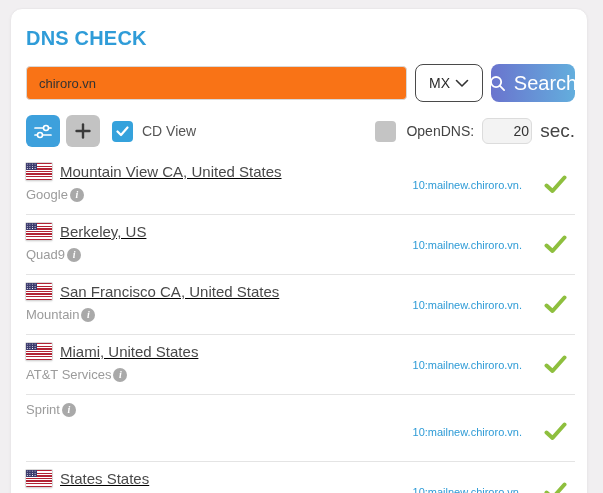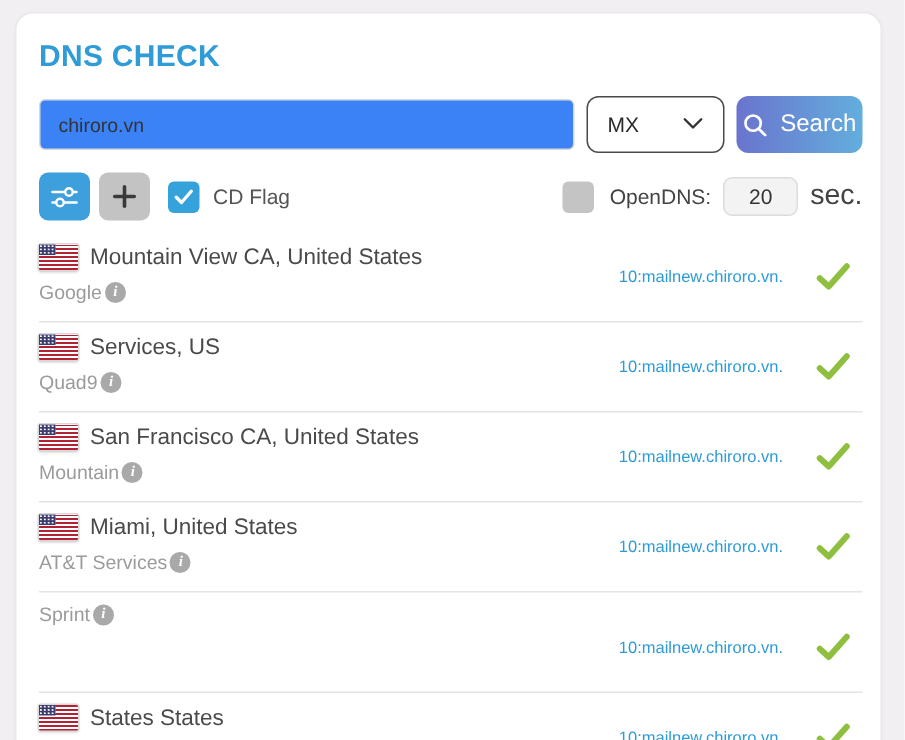--- a/index.html
+++ b/index.html
@@ -15,35 +15,35 @@
     box-sizing:border-box;padding:16px 12px 0 15px;
     box-shadow:0 1px 3px rgba(0,0,0,0.04);
   }
   .title{
     color:#2f9cd8;font-size:20px;font-weight:bold;letter-spacing:0.2px;
     margin:2px 0 14px 0;
   }
   
   .search-row{display:flex;align-items:center;gap:8px;height:38px;margin-bottom:13px;}
   .query-input{
-    flex:1;height:32px;background:#3b82f6;border:1px solid #d8d8d8;border-radius:4px;
+    flex:1;height:32px;background:#f97316;border:1px solid #d8d8d8;border-radius:4px;
     font-family:"Liberation Sans",sans-serif;font-size:13px;color:#333;padding:16px 12px;
     outline:none;box-sizing:border-box;
   }
   .type-select{
-    width:92px;height:38px;background:#fff;border:1px solid #4a4a4a;border-radius:8px;
+    width:68px;height:38px;background:#fff;border:1px solid #4a4a4a;border-radius:8px;
     display:flex;align-items:center;justify-content:space-between;
     padding:0 13px;box-sizing:border-box;cursor:pointer;
   }
   .type-select .val{font-size:14px;color:#2b2b2b;}
   .search-btn{
     width:84px;height:38px;border:none;border-radius:8px;cursor:pointer;
     background:linear-gradient(90deg,#6a74ce 0%,#63aedd 100%);
     display:flex;align-items:center;justify-content:center;gap:8px;
-    color:#fff;font-size:16px;font-family:"Liberation Sans",sans-serif;
+    color:#fff;font-size:20px;font-family:"Liberation Sans",sans-serif;
   }
   
   .controls-row{display:flex;align-items:center;height:32px;margin-bottom:8px;}
   .icon-btn{
     width:34px;height:32px;border:none;border-radius:6px;cursor:pointer;
     display:flex;align-items:center;justify-content:center;
   }
   .sliders-btn{background:#3da0dc;margin-right:6px;}
   .plus-btn{background:#c3c3c3;margin-right:12px;font-size:22px;color:#3a3a3a;line-height:1;}
   .checkbox{
@@ -52,31 +52,31 @@
   }
   .checkbox.blue{background:#35a2dc;}
   .checkbox.gray{background:#c4c4c4;}
   .checkbox .tick{display:none;}
   .checkbox.checked .tick{display:block;}
   .cd-label{font-size:14px;color:#555;margin-left:9px;}
   .spacer{flex:1;}
   .refresh-label{font-size:14px;color:#444;margin:0 8px 0 10px;}
   .refresh-input{
     width:50px;height:26px;background:#f3f3f3;border:1px solid #dcdcdc;border-radius:6px;
-    text-align:center;font-size:14px;color:#333;font-family:"Liberation Sans",sans-serif;
+    text-align:right;font-size:14px;color:#333;font-family:"Liberation Sans",sans-serif;
     outline:none;box-sizing:border-box;
   }
   .refresh-unit{font-size:19px;color:#444;margin-left:8px;}
   
   .results{margin-top:6px;}
   .row{
     height:60px;border-bottom:1px solid #e4e4e4;position:relative;
     box-sizing:border-box;
   }
-  .row-top{display:flex;align-items:center;gap:8px;padding-top:8px;}
+  .row-top{display:flex;align-items:center;gap:8px;padding-top:8px;text-decoration:underline;}
   .flag{
     width:26px;height:17px;flex:none;position:relative;
     background:repeating-linear-gradient(to bottom,#b22234 0 1.31px,#ffffff 1.31px 2.62px);
     box-shadow:0 0 0 1px #d8d8d8, 0 1px 2px rgba(0,0,0,0.25);
     border-radius:1px;
   }
   .flag .canton{
     position:absolute;left:0;top:0;width:11px;height:7.2px;background:#3c3b6e;
     background-image:radial-gradient(circle at 1.2px 1.2px,#fff 0.55px,transparent 0.6px);
     background-size:2.6px 2.2px;
@@ -141,21 +141,21 @@
             <line x1="8" y1="1.5" x2="8" y2="14.5" stroke="#3a3a3a" stroke-width="2.4" stroke-linecap="round"></line>
             <line x1="1.5" y1="8" x2="14.5" y2="8" stroke="#3a3a3a" stroke-width="2.4" stroke-linecap="round"></line>
           </svg>
       </span>
     </button>
     <span class="checkbox blue checked" id="cd-flag-box">
       <svg class="tick" width="13" height="11" viewBox="0 0 13 11">
           <path d="M1.5 5.5 L5 9 L11.5 1.5" fill="none" stroke="#fff" stroke-width="2.2" stroke-linecap="round" stroke-linejoin="round"></path>
         </svg>
     </span>
-    <span class="cd-label">CD Flag</span>
+    <span class="cd-label">CD View</span>
     <span class="spacer"></span>
     <span class="checkbox gray" id="refresh-box">
       
     </span>
     <span class="refresh-label">OpenDNS:</span>
     <input class="refresh-input" type="text" value="20" style="">
     <span class="refresh-unit">sec.</span>
   </div>
 
   <div class="results">
@@ -178,21 +178,21 @@
             </svg>
       </span>
     </div>
   </div>
 
   <div class="row">
     <div class="row-top">
       <span class="flag">
             <span class="canton"></span>
           </span>
-      <span class="loc">Services, US</span>
+      <span class="loc">Berkeley, US</span>
     </div>
     <div class="row-bottom">
       <span class="provider">Quad9</span>
       <span class="info-icon">i</span>
     </div>
     <div class="row-right">
       <a class="record-link" href="#">10:mailnew.chiroro.vn.</a>
       <span class="check-icon" style="display:flex;">
         <svg width="23" height="19" viewBox="0 0 23 19">
               <path d="M2.5 10.5 L8.5 16 L20.5 2.5" fill="none" stroke="#8ebf3e" stroke-width="4" stroke-linecap="round" stroke-linejoin="round"></path>

